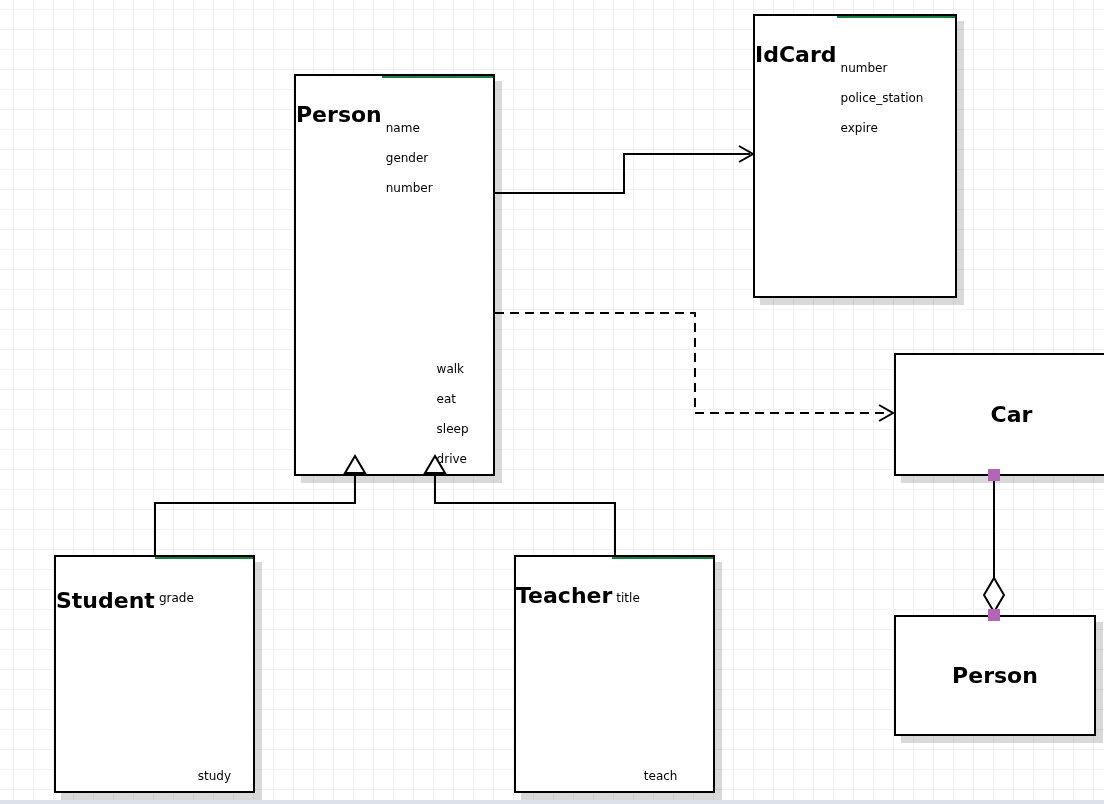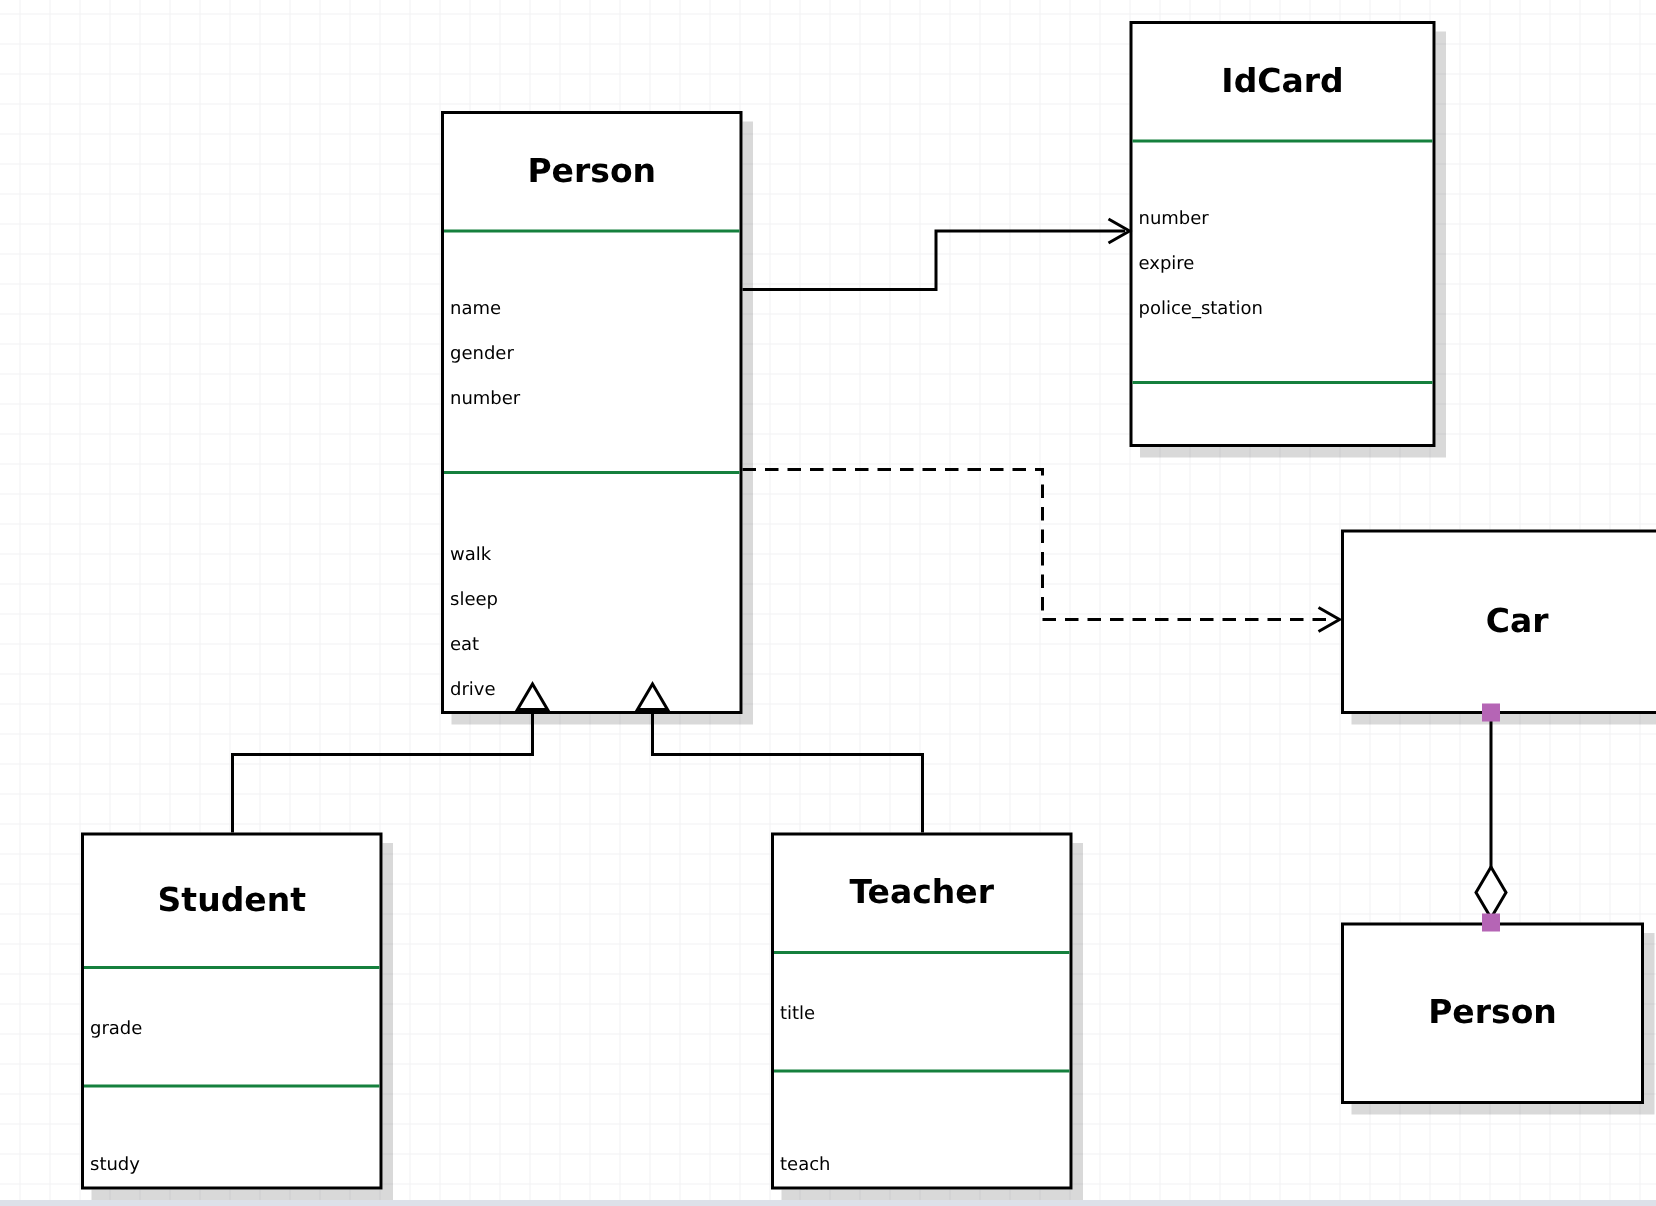--- a/index.html
+++ b/index.html
@@ -23,21 +23,21 @@
   .connector-layer g{pointer-events:all;}
   .link{fill:none;stroke:#000;stroke-width:2;}
   .link.dashed{stroke-dasharray:9 6;}
   .tri,.diamond{fill:#ffffff;stroke:#000;stroke-width:2;}
   .uml-class{
     position:absolute;
     box-sizing:border-box;
     border:2px solid #000;
     background:#fff;
     box-shadow:7px 7px 0 rgba(0,0,0,0.15);
-    display:flex;flex-direction:column;
+    display:flex;
   }
   .uml-title{
     flex:0 0 auto;
     display:flex;align-items:center;justify-content:center;
     font-weight:bold;font-size:22px;
   }
   .uml-title.fill{flex:1 1 auto;}
   .uml-section{
     box-sizing:content-box;
     border-top:2px solid #15803d;
@@ -59,32 +59,32 @@
 
   <div class="uml-class" style="left:294px;top:54px;width:201px;height:402px;margin-top:20px;">
     <div class="uml-title" style="height:77px">Person</div>
     <div class="uml-section" style="height:159px">
       <div class="member">name</div>
       <div class="member">gender</div>
       <div class="member">number</div>
     </div>
     <div class="uml-section fill">
       <div class="member">walk</div>
+      <div class="member">eat</div>
       <div class="member">sleep</div>
-      <div class="member">eat</div>
       <div class="member">drive</div>
     </div>
   </div>
 
   <div class="uml-class" style="left:753px;top:14px;width:204px;height:284px;">
     <div class="uml-title" style="height:77px">IdCard</div>
     <div class="uml-section" style="height:159px">
       <div class="member">number</div>
+      <div class="member">police_station</div>
       <div class="member">expire</div>
-      <div class="member">police_station</div>
     </div>
     <div class="uml-section fill"></div>
   </div>
 
   <div class="uml-class" style="left:894px;top:353px;width:235px;height:123px;">
     <div class="uml-title fill">Car</div>
   </div>
 
   <div class="uml-class" style="left:894px;top:615px;width:202px;height:121px;">
     <div class="uml-title fill">Person</div>

